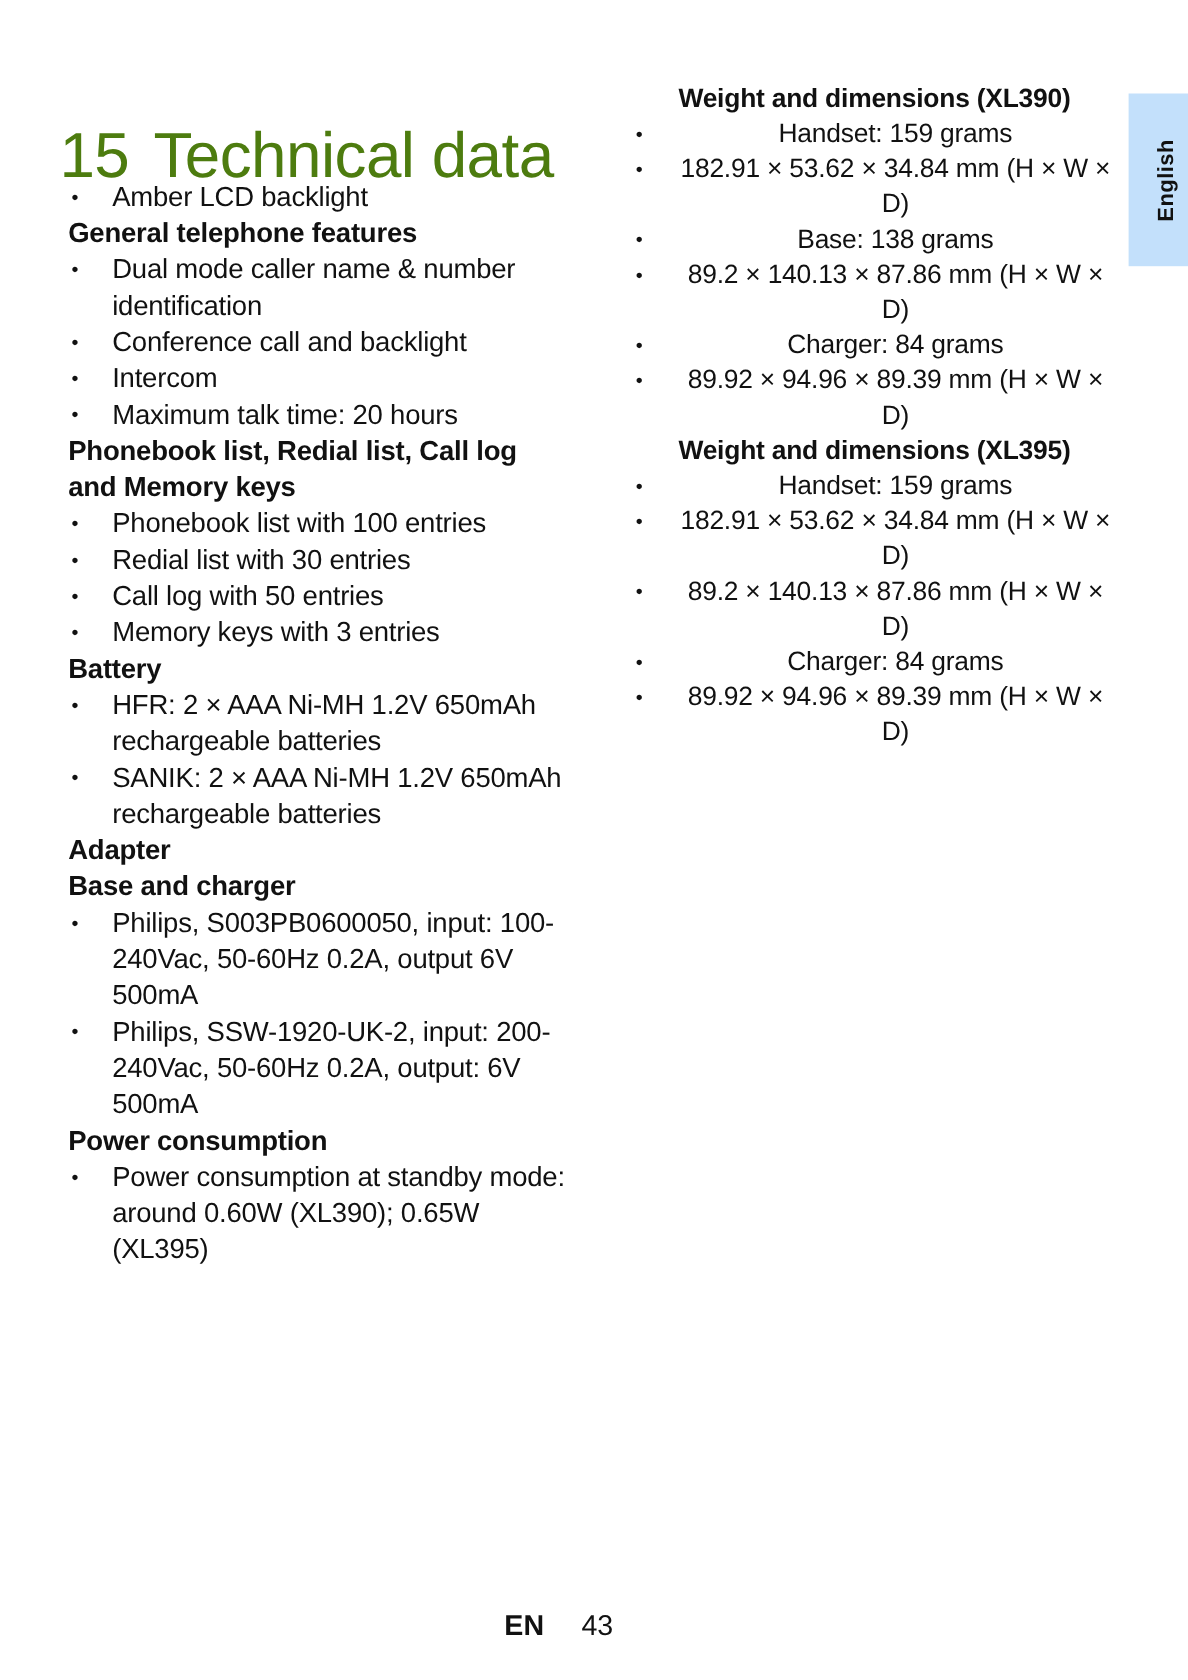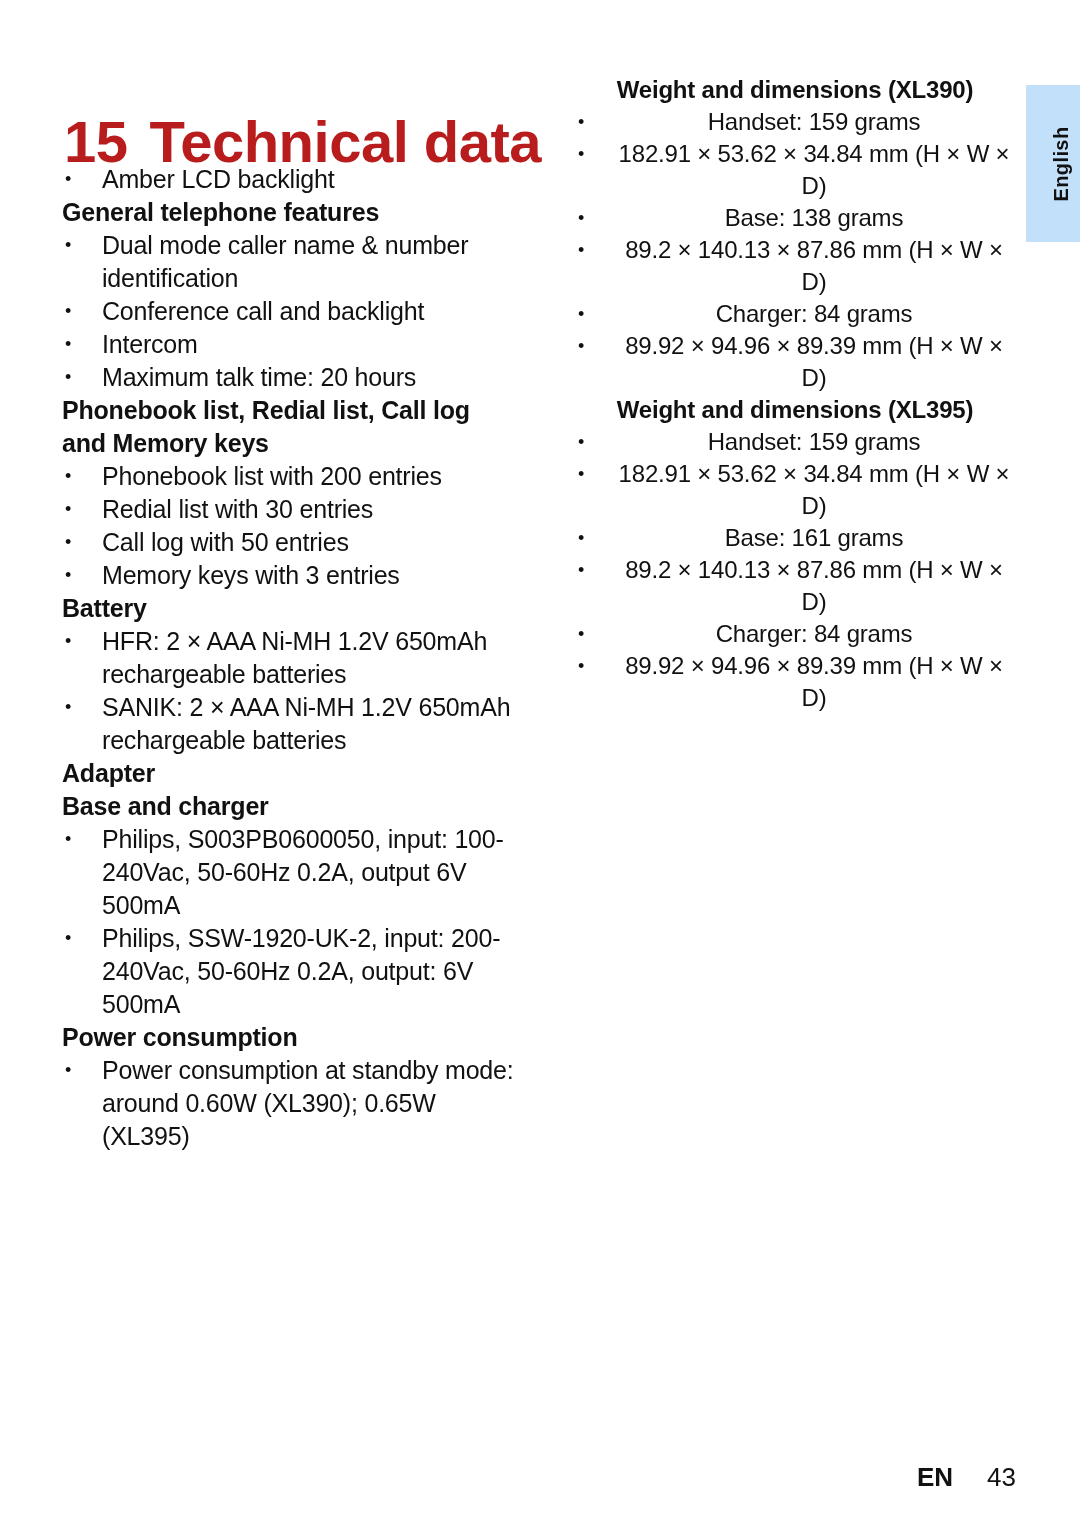--- a/index.html
+++ b/index.html
@@ -37,26 +37,26 @@
     white-space: nowrap;
     font-size: 20px;
     font-weight: bold;
     letter-spacing: 0.4px;
     color: #111111;
   }
 
   
   .chapter-title {
     position: absolute;
-    left: 64px;
+    left: 54px;
     top: 72px;
     font-size: 58px;
     line-height: 62px;
-    color: #b91c1c;
-    font-weight: bold;
+    color: #4d7c0f;
+    font-weight: normal;
     white-space: nowrap;
     letter-spacing: -0.5px;
   }
   .chapter-num {
     margin-right: 22px;
   }
 
   
   .col {
     position: absolute;
@@ -122,21 +122,21 @@
   .col-right ul.bullets li::before {
     line-height: 32px;
   }
 
   
   .footer {
     position: absolute;
     left: 0;
     top: 1462px;
     width: 1016px;
-    text-align: right;
+    text-align: center;
     font-size: 26px;
     line-height: 30px;
     white-space: nowrap;
   }
   .footer-lang {
     font-weight: bold;
     margin-right: 34px;
   }
   .footer-page {
     font-weight: normal;
@@ -169,21 +169,21 @@
         <li>Dual mode caller name &amp; number identification</li>
         <li>Conference call and backlight</li>
         <li>Intercom</li>
         <li>Maximum talk time: 20 hours</li>
       </ul>
     </div>
 
     <div>
       <p class="sec-head">Phonebook list, Redial list, Call log and Memory keys</p>
       <ul class="bullets">
-        <li>Phonebook list with 200 entries</li>
+        <li>Phonebook list with 100 entries</li>
         <li>Redial list with 30 entries</li>
         <li>Call log with 50 entries</li>
         <li>Memory keys with 3 entries</li>
       </ul>
     </div>
 
     <div>
       <p class="sec-head">Battery</p>
       <ul class="bullets">
         <li>HFR: 2 × AAA Ni-MH 1.2V 650mAh rechargeable batteries</li>
@@ -221,21 +221,20 @@
         <li>Charger: 84 grams</li>
         <li>89.92 × 94.96 × 89.39 mm (H × W × D)</li>
       </ul>
     </div>
 
     <div>
       <p class="sec-head">Weight and dimensions (XL395)</p>
       <ul class="bullets">
         <li>Handset: 159 grams</li>
         <li>182.91 × 53.62 × 34.84 mm (H × W × D)</li>
-        <li>Base: 161 grams</li>
         <li>89.2 × 140.13 × 87.86 mm (H × W × D)</li>
         <li>Charger: 84 grams</li>
         <li>89.92 × 94.96 × 89.39 mm (H × W × D)</li>
       </ul>
     </div>
 
   </div>
 
   <div class="footer">
     <span class="footer-lang">EN</span><span class="footer-page">43</span>

